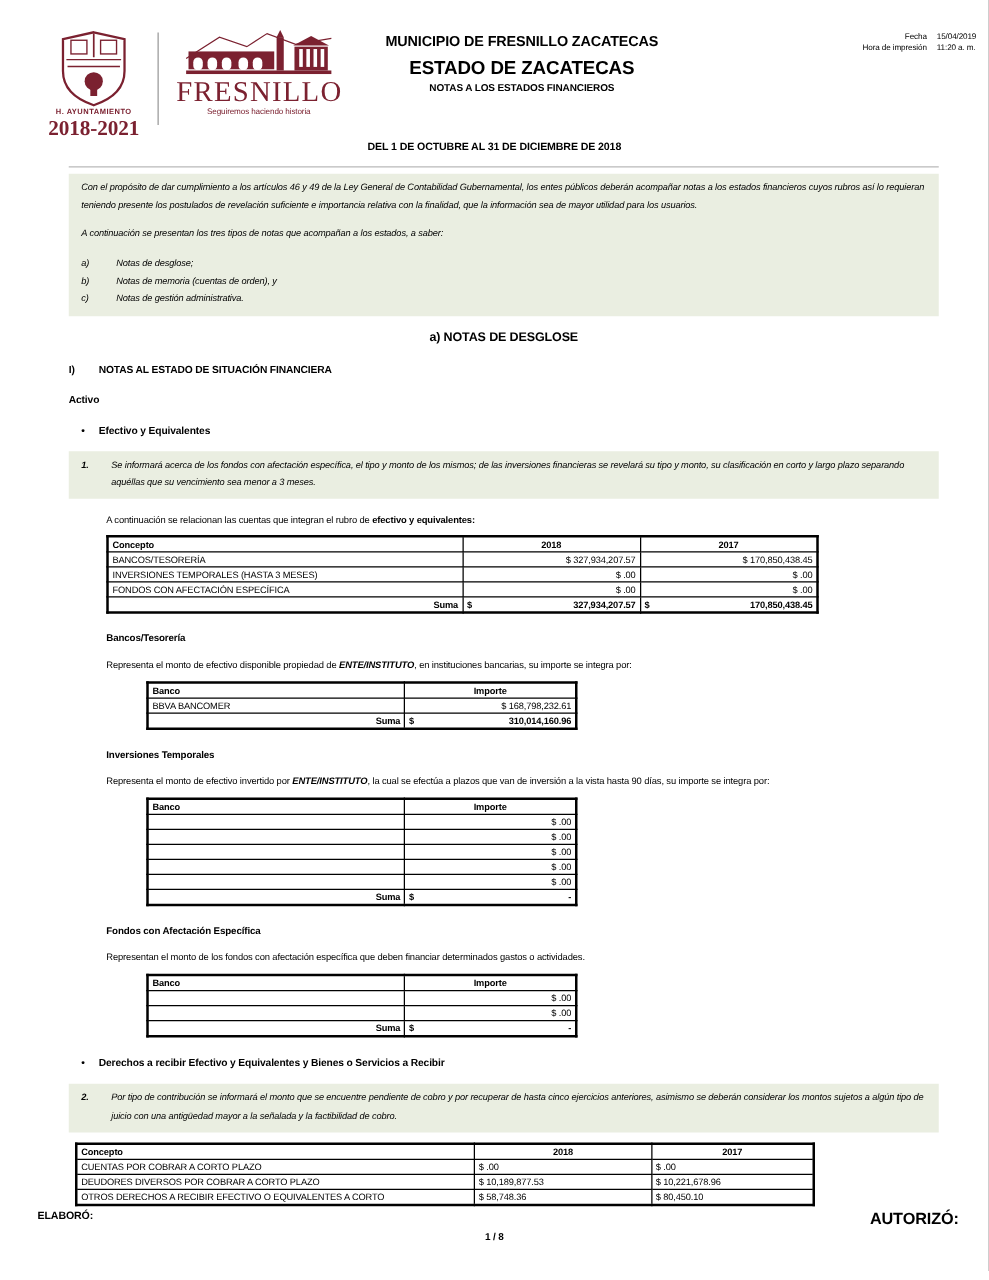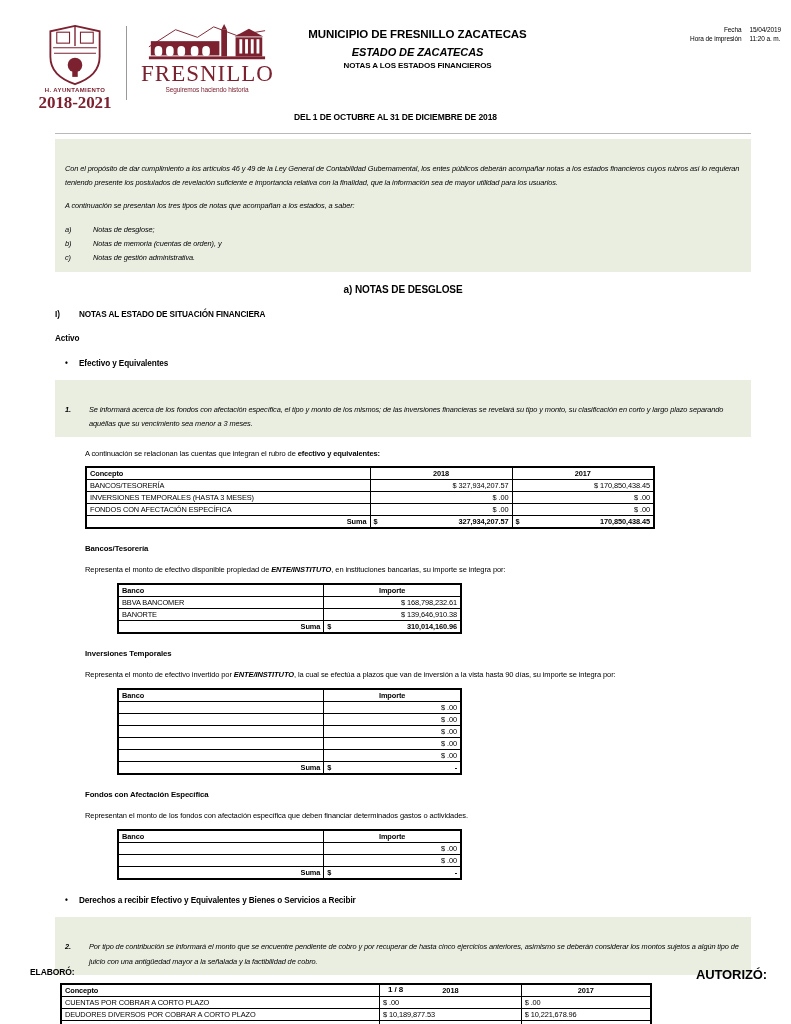--- a/index.html
+++ b/index.html
@@ -18,32 +18,32 @@
   .crest{width:78px;text-align:center;}
   .crest .crest-cap1{font-size:6px;font-weight:bold;color:var(--brand_maroon);letter-spacing:.4px;margin-top:1px;}
   .crest .crest-cap2{font-family:"Liberation Serif",serif;font-size:17px;font-weight:bold;color:var(--brand_maroon);}
   .logo-divider{width:1px;height:74px;background:#999;margin:2px 14px 0 12px;}
   .fresnillo{width:132px;text-align:center;}
   .fresnillo .brand-word{font-family:"Liberation Serif",serif;font-size:23px;color:var(--brand_maroon);letter-spacing:1px;line-height:1;margin-top:-2px;}
   .fresnillo .brand-tag{font-size:6.5px;color:var(--brand_maroon);margin-top:1px;}
 
   .titles{position:absolute;left:0;right:0;top:6px;text-align:center;padding-left:44px;}
   .titles .t1{font-size:11.5px;font-weight:bold;}
-  .titles .t2{font-size:11px;font-weight:bold;margin-top:6px;font-style:italic;}
+  .titles .t2{font-size:15px;font-weight:bold;margin-top:6px;}
   .titles .t3{font-size:8px;font-weight:bold;margin-top:3px;}
 
   .print-info{position:absolute;right:10px;top:4px;font-size:6.5px;display:grid;grid-template-columns:auto auto;column-gap:8px;row-gap:2px;}
   .print-info .lbl{text-align:right;}
 
   .period-title{position:absolute;top:112px;left:0;right:0;text-align:center;font-size:8.5px;font-weight:bold;}
   .header-rule{position:absolute;top:133px;left:55px;right:40px;border-top:1px solid var(--line_gray);}
 
   
   .main{position:absolute;top:139px;left:55px;width:696px;}
-  .note-box{background:var(--note_bg);font-style:italic;font-size:7.4px;line-height:1.95;padding:23px 10px 6px 10px;}
+  .note-box{background:var(--note_bg);font-style:italic;font-size:7.4px;line-height:1.95;padding:4px 10px 6px 10px;}
   .intro-list{margin-top:10px;}
   .intro-item{display:flex;line-height:1.9;}
   .intro-item .k{width:28px;}
   .center-head{text-align:center;font-weight:bold;font-size:10px;margin-top:12px;}
   .sec-head{display:flex;font-weight:bold;font-size:8.2px;margin-top:15px;}
   .sec-head .n{width:24px;}
   .plain-head{font-weight:bold;font-size:8.2px;margin-top:15px;}
   .bullet-head{display:flex;font-weight:bold;font-size:8.2px;margin-top:16px;margin-left:10px;}
   .bullet-head .b{width:14px;}
   .num-note{display:flex;margin-top:12px;}
@@ -249,24 +249,20 @@
         </colgroup>
       <tbody>
           <tr>
         <th>Banco</th>
         <th class="c">Importe</th>
       </tr>
       <tr>
         <td>BBVA BANCOMER</td>
         <td class="r">$ 168,798,232.61</td>
       </tr>
-      <tr>
-        <td>BANORTE</td>
-        <td class="r">$ 139,646,910.38</td>
-      </tr>
       <tr class="suma">
         <td class="suma-label">Suma</td>
         <td>
               <span class="money-split">
                 <span>$</span>
                 <span>310,014,160.96</span>
               </span>
             </td>
       </tr>
     </tbody>

